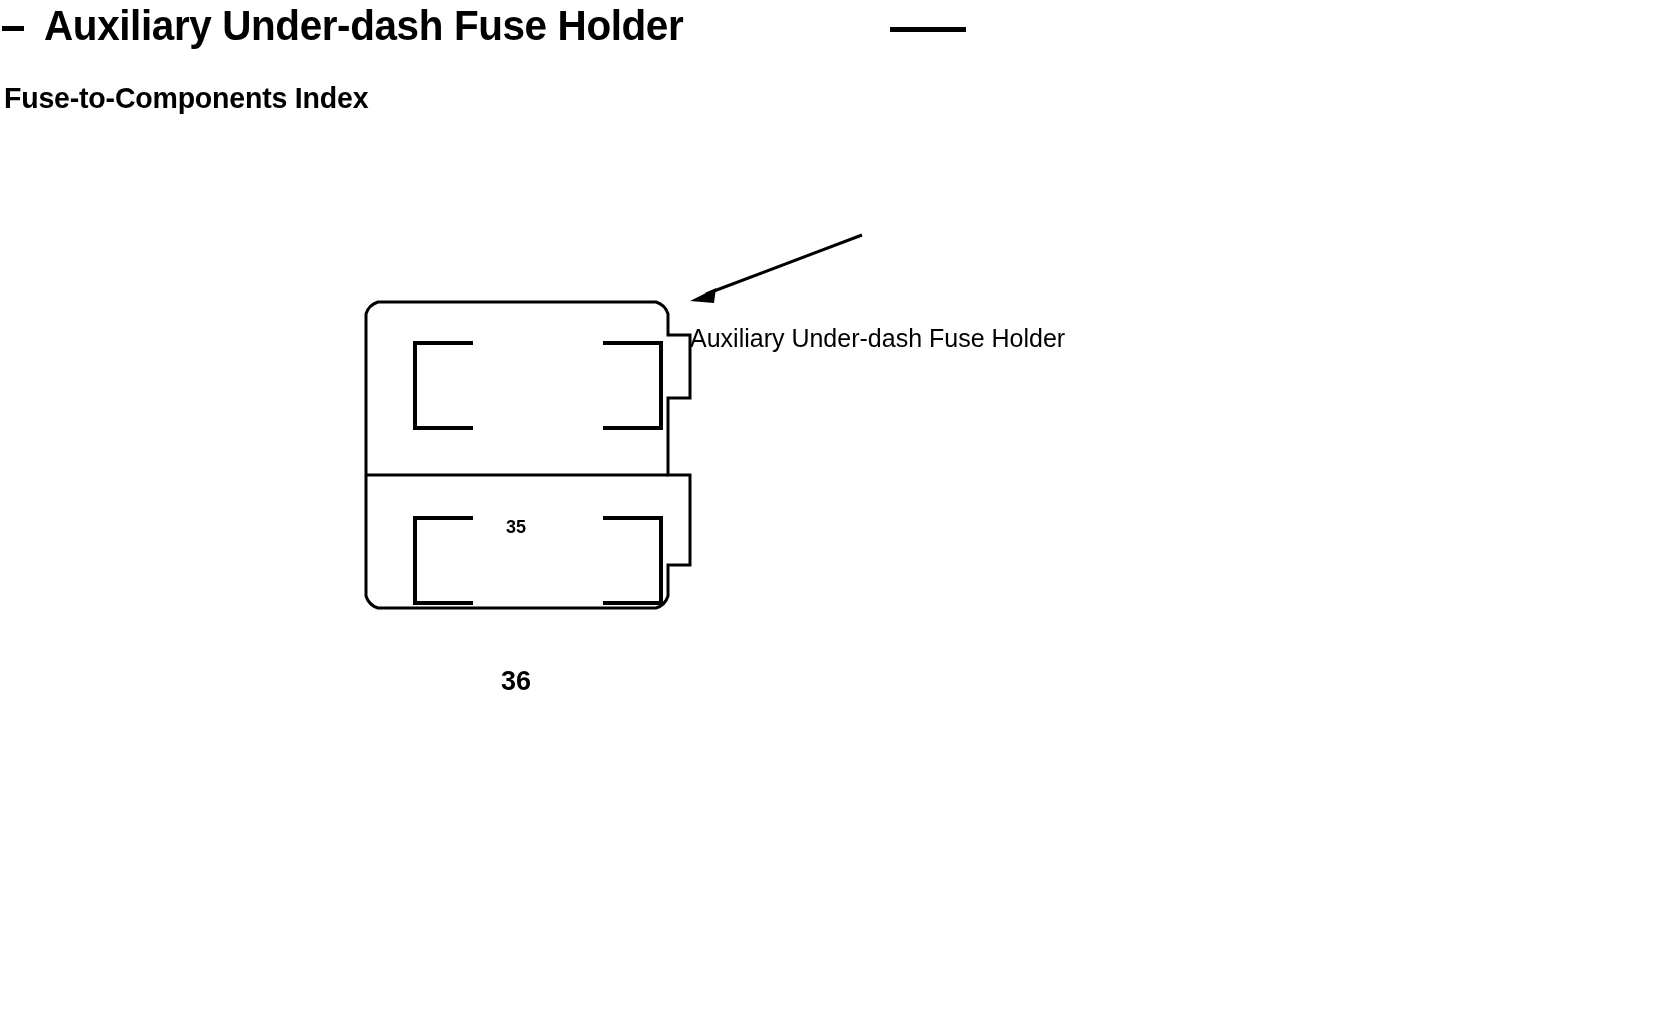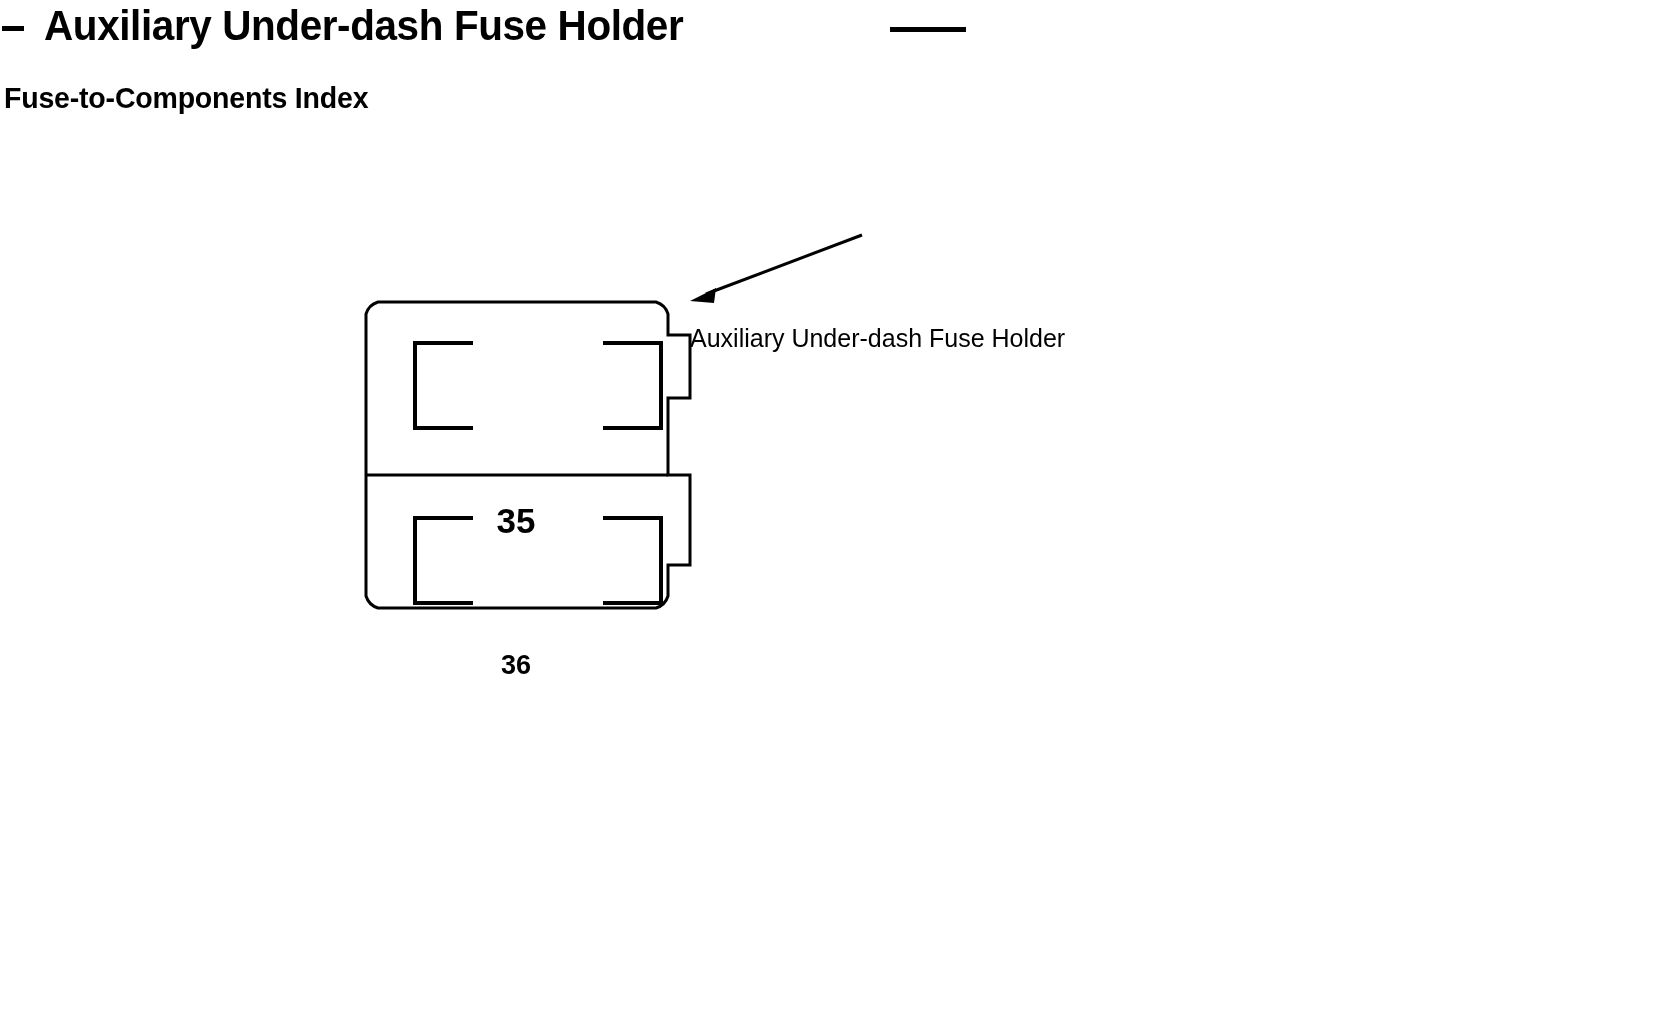--- a/index.html
+++ b/index.html
@@ -140,23 +140,23 @@
 
     <polyline points="473,193 415,193 415,278 473,278" fill="none" stroke="#000" stroke-width="4"></polyline>
 
     <polyline points="603,193 661,193 661,278 603,278" fill="none" stroke="#000" stroke-width="4"></polyline>
 
     <polyline points="473,368 415,368 415,453 473,453" fill="none" stroke="#000" stroke-width="4"></polyline>
 
     <polyline points="603,368 661,368 661,453 603,453" fill="none" stroke="#000" stroke-width="4"></polyline>
   </svg>
 
-  <div style="position:absolute;left:481px;top:351px;width:70px;text-align:center;
-              font-size:35px;font-weight:bold;">35</div>
-  <div style="position:absolute;left:481px;top:500px;width:70px;text-align:center;
+  <div style="position:absolute;left:481px;top:367px;width:70px;text-align:center;
+              font-size:18px;font-weight:bold;">35</div>
+  <div style="position:absolute;left:481px;top:516px;width:70px;text-align:center;
               font-size:27px;font-weight:bold;">36</div>
 </div>
 
 <div class="fuse-table">
 
   
   
   
   
 

